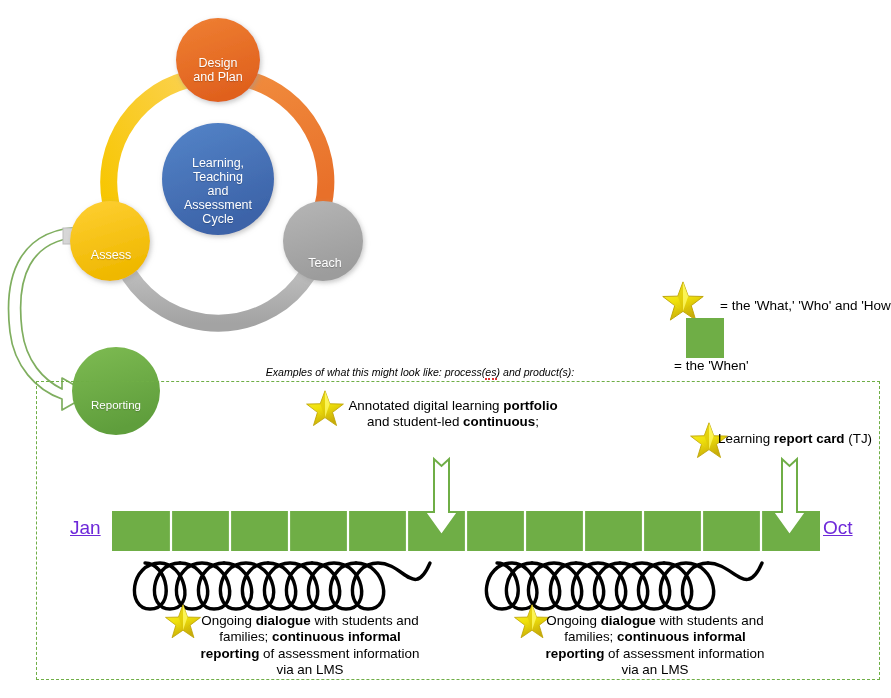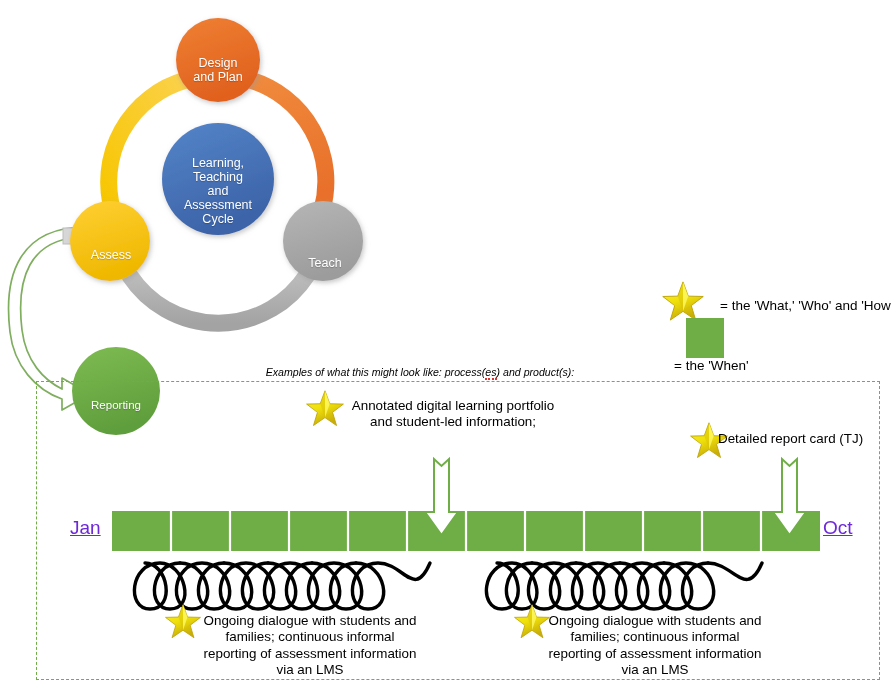--- a/index.html
+++ b/index.html
@@ -111,21 +111,21 @@
   #caption-left-bottom {
     left: 190px;
     top: 613px;
     width: 240px;
   }
   #caption-right-bottom {
     left: 535px;
     top: 613px;
     width: 240px;
   }
-  .caption b { font-weight: normal; }
+  .caption b { font-weight: bold; }
 
   
   .month-label {
     position: absolute;
     font-size: 19px;
     color: #6d28d9;
     text-decoration: underline;
   }
   #month-start { left: 70px; top: 517px; }
   #month-end   { left: 823px; top: 517px; }
@@ -319,26 +319,26 @@
 
   <div class="caption" id="caption-examples">
     <span>Examples of what this might look like: process(</span><span class="spell-error">es</span><span>) and product(s):</span>
   </div>
 
   <div class="caption" id="caption-mid-top">
     <div>
       <span>Annotated digital learning </span><b>portfolio</b>
     </div>
     <div>
-      <span>and student-led </span><b>information</b><span>;</span>
+      <span>and student-led </span><b>continuous</b><span>;</span>
     </div>
   </div>
 
   <div class="caption" id="caption-right-top">
-    <span>Detailed </span><b>report card</b><span> (TJ)</span>
+    <span>Learning </span><b>report card</b><span> (TJ)</span>
   </div>
 
   <div class="month-label" id="month-start">Jan</div>
   <div class="month-label" id="month-end">Oct</div>
 
   <div class="caption" id="caption-left-bottom">
     <div>
       <span>Ongoing </span><b>dialogue</b><span> with students and</span>
     </div>
     <div>

